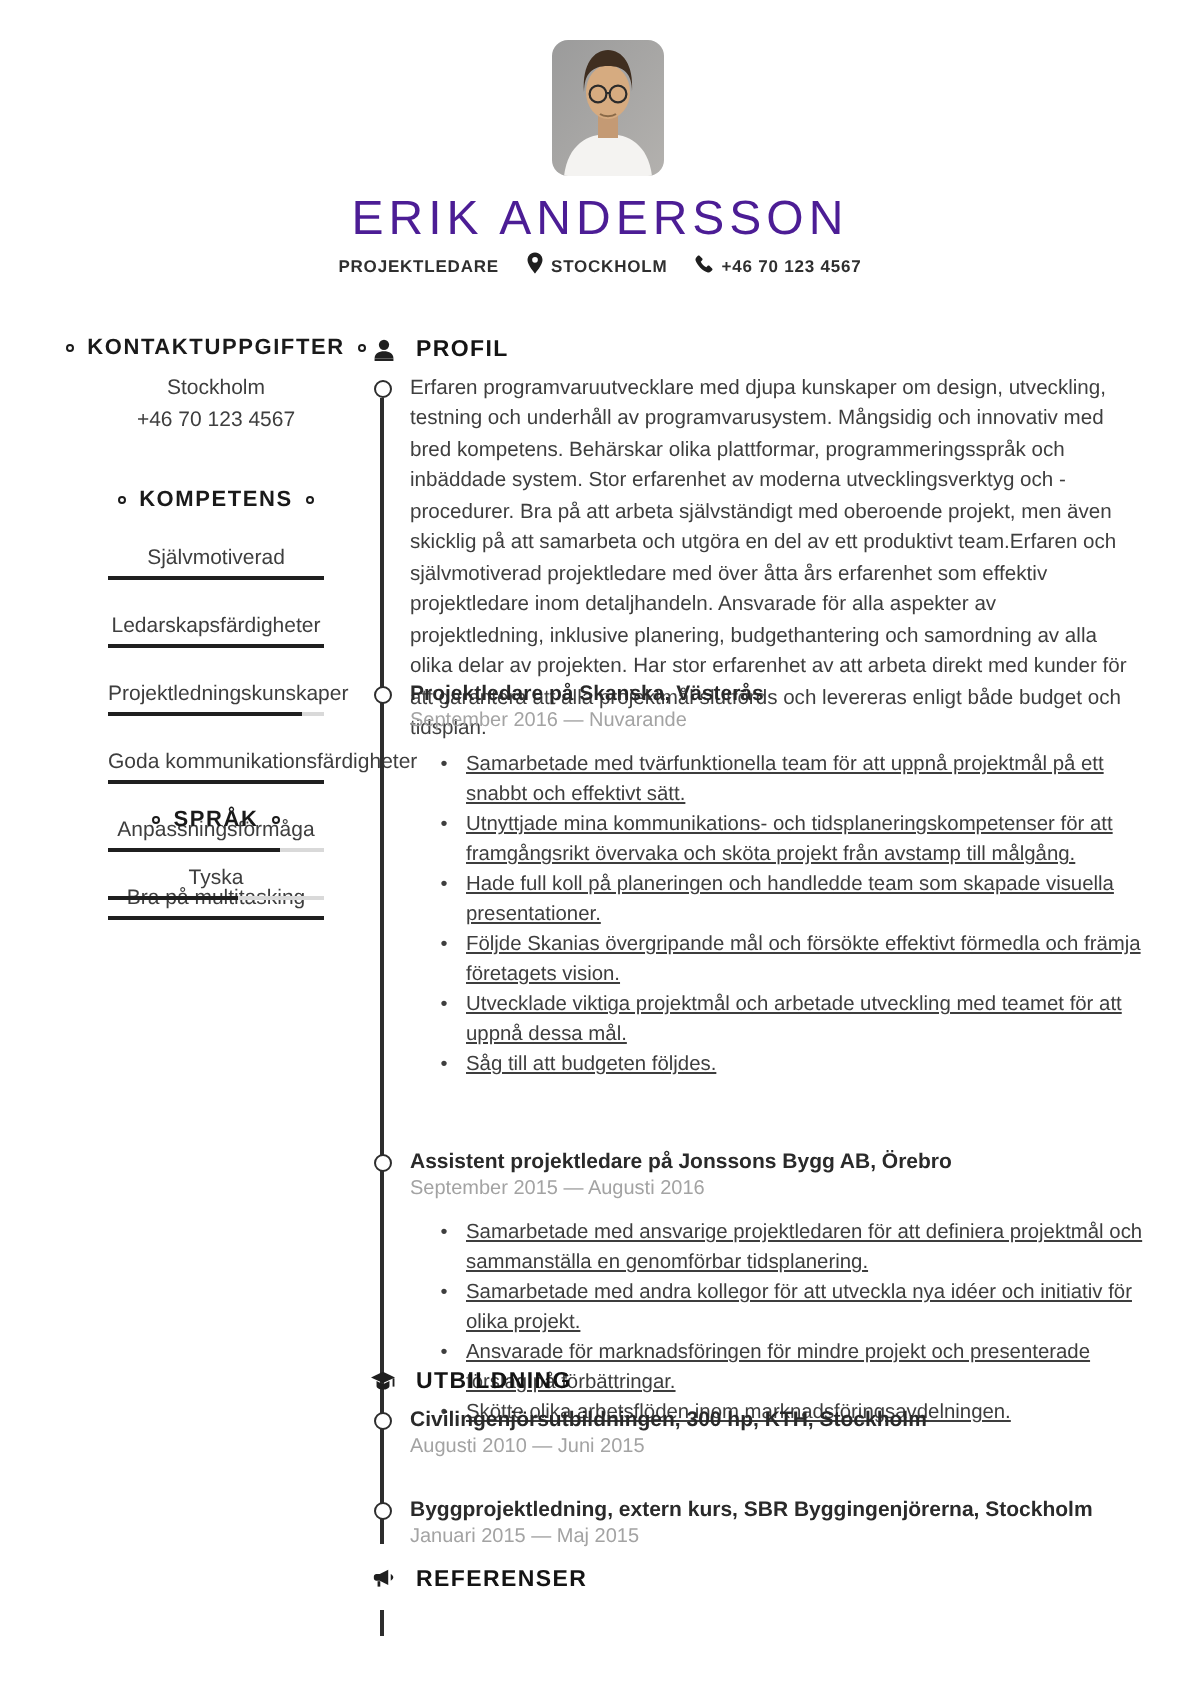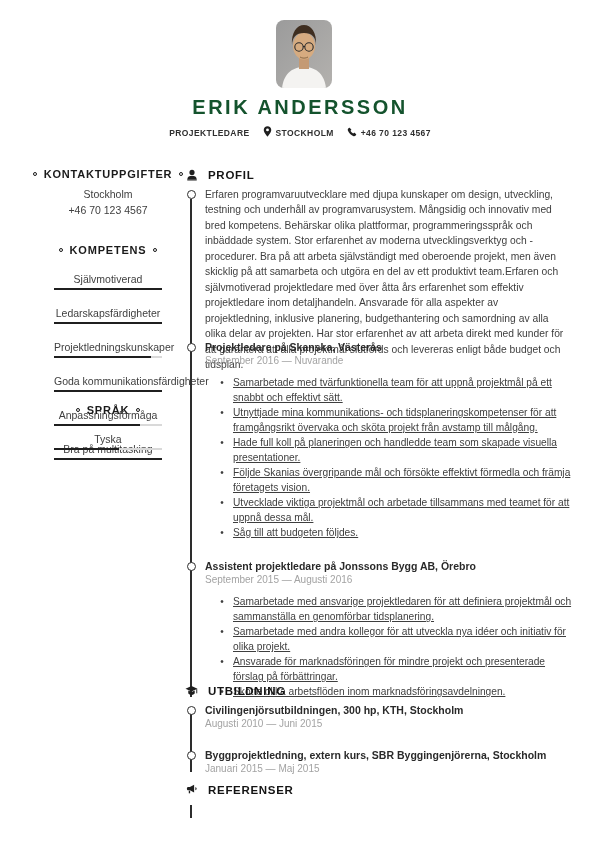--- a/index.html
+++ b/index.html
@@ -18,22 +18,22 @@
 
   
   .avatar-wrap {
     position: absolute; left: 276px; top: 20px;
     width: 56px; height: 68px;
     border-radius: 8px; overflow: hidden;
   }
   .name {
     position: absolute; left: 0; right: 0; top: 96px;
     text-align: center;
-    font-size: 20px; font-weight: 700; letter-spacing: 2.5px;
-    color: #14532d;
+    font-size: 24px; font-weight: 400; letter-spacing: 2.5px;
+    color: #4c1d95;
   }
   .subtitle {
     position: absolute; left: 0; right: 0; top: 126px;
     display: flex; justify-content: center; align-items: center; gap: 13px;
     font-size: 8.5px; font-weight: 700; letter-spacing: 0.4px; color: #2f2f2f;
   }
   .subtitle .item { display: flex; align-items: center; gap: 4px; }
 
   
   .sidebar { position: absolute; left: 30px; top: 0; width: 156px; }
@@ -85,21 +85,21 @@
   .profile-text { font-size: 10.3px; line-height: 15.45px; color: #3e3e3e; width: 362px; }
 
   .entry-title { font-size: 10.5px; font-weight: 700; color: #2a2a2a; line-height: 14px; }
   .entry-dates { font-size: 10px; color: #a3a3a3; line-height: 14px; }
 
   .bullets { margin-top: 7px; }
   .bullets .li { display: flex; gap: 7px; font-size: 10.2px; line-height: 15px; color: #3e3e3e; }
   .bullets .dot { flex: 0 0 auto; width: 8px; text-align: center; font-size: 10px; margin-left: 13px; }
   .bullets .txt { flex: 1; text-decoration: underline; }
 
-  .job2 { margin-top: 19px; }
+  .job2 { margin-top: 34px; }
   .edu2 { margin-top: 17px; }
 
   .ref-line {
     position: absolute; left: 7px; top: 22px;
     width: 2px; height: 13px; background: #2d2d2d;
   }
 </style>
 </head>
 <body>
 
@@ -267,21 +267,21 @@
             <div class="li">
                 <span class="dot">•</span>
                 <span class="txt">Hade full koll på planeringen och handledde team som skapade visuella presentationer.</span>
               </div>
             <div class="li">
                 <span class="dot">•</span>
                 <span class="txt">Följde Skanias övergripande mål och försökte effektivt förmedla och främja företagets vision.</span>
               </div>
             <div class="li">
                 <span class="dot">•</span>
-                <span class="txt">Utvecklade viktiga projektmål och arbetade tillsammans med teamet för att uppnå dessa mål.</span>
+                <span class="txt">Utvecklade viktiga projektmål och arbetade utveckling med teamet för att uppnå dessa mål.</span>
               </div>
             <div class="li">
                 <span class="dot">•</span>
                 <span class="txt">Såg till att budgeten följdes.</span>
               </div>
           </div>
         </div>
 
         <div class="job job2" style="position:relative;">
           <span class="tl-ring" style="top:3px; left:-18.5px;"></span>

